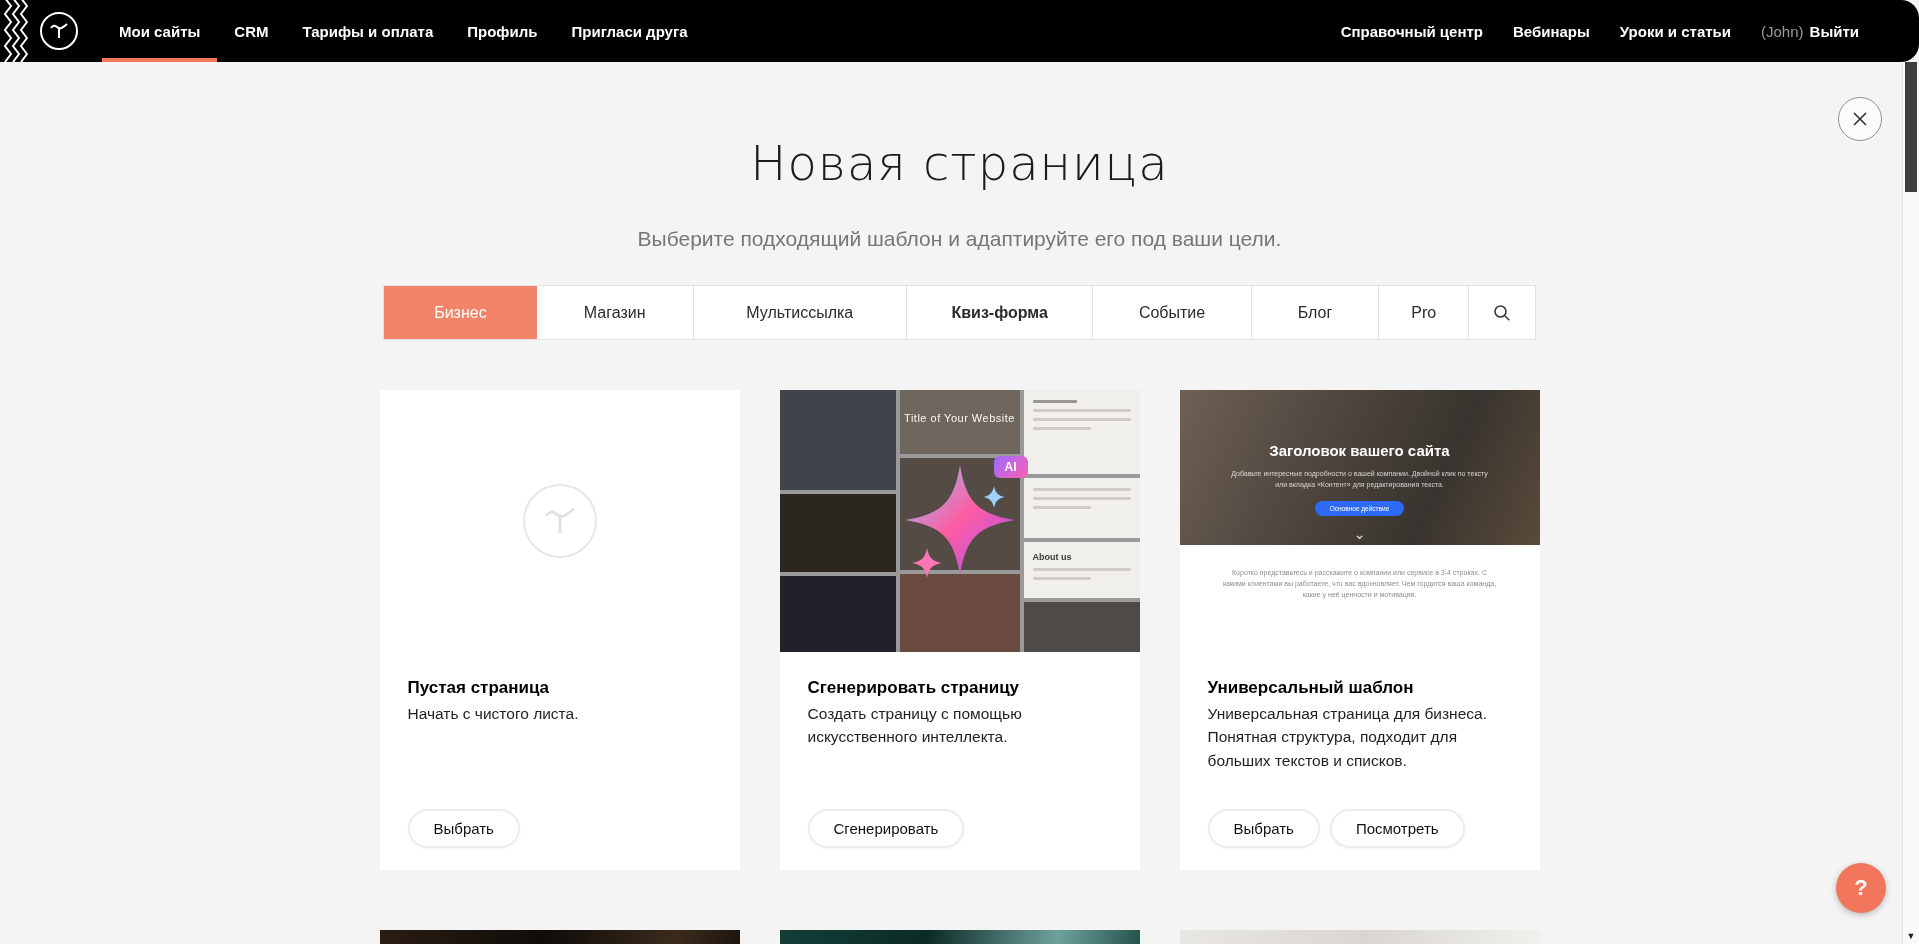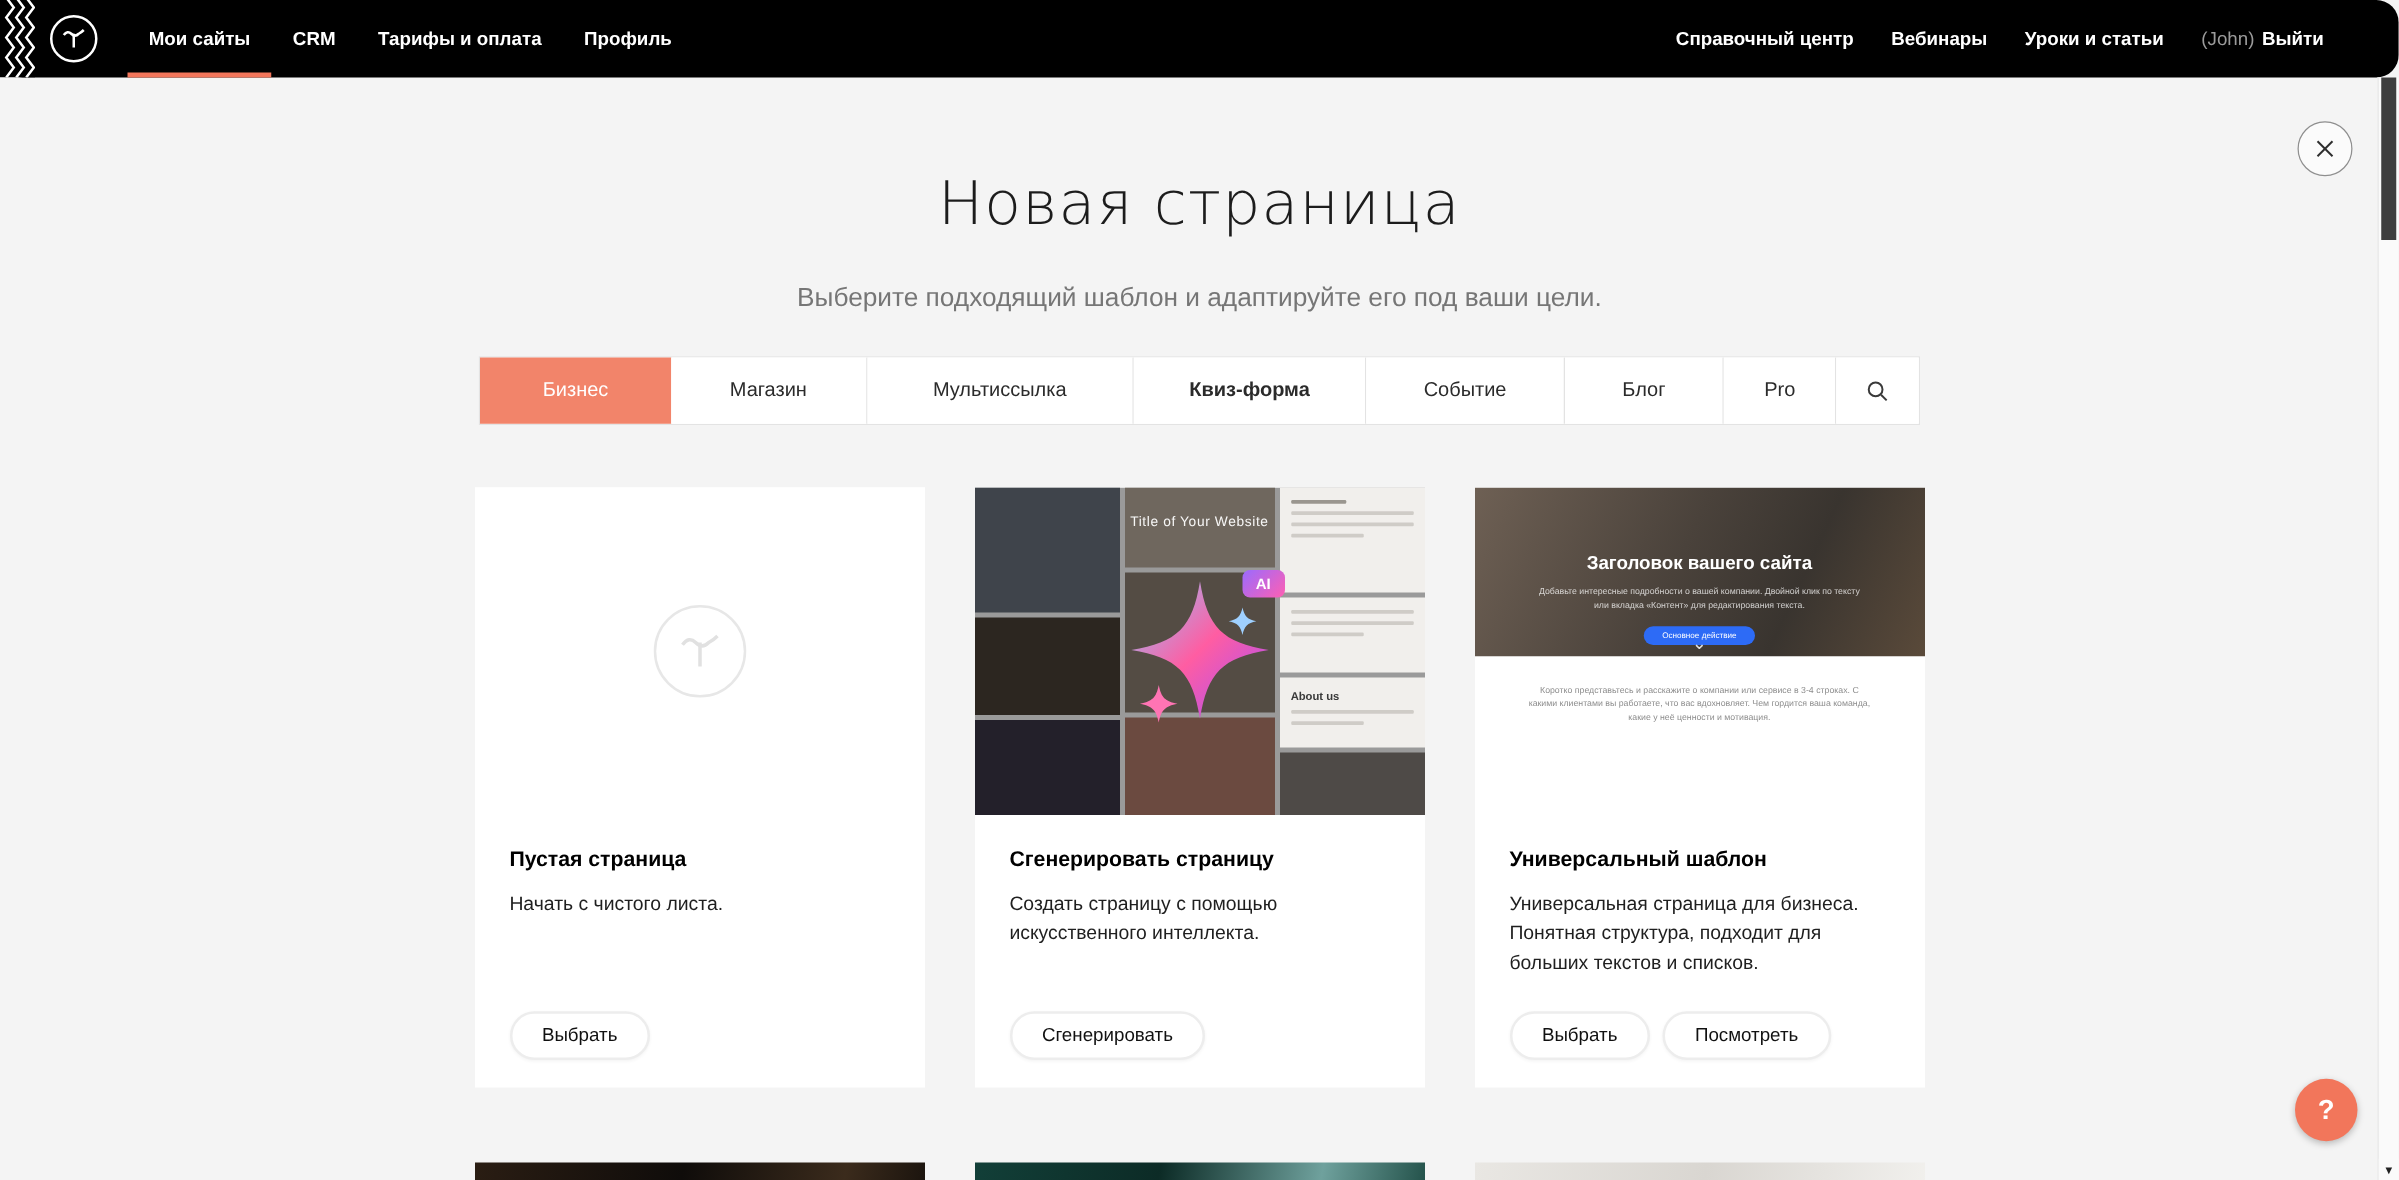--- a/index.html
+++ b/index.html
@@ -71,21 +71,21 @@
   .cards-wrap { width:1160px; margin:50px auto 0; }
   .cards-row { display:flex; gap:40px; }
   .cards-row + .cards-row { margin-top:60px; }
   .card {
     width:360px; height:480px; background:#fff; position:relative;
     display:flex; flex-direction:column;
   }
   .card-preview { width:360px; height:262px; position:relative; overflow:hidden; flex:0 0 auto; }
   .card-body { padding:26px 28px 0; }
   .card-title { font-size:17px; font-weight:bold; color:#000; }
-  .card-desc { margin-top:14px; font-size:15.5px; color:#1f1f1f; line-height:1.5; }
+  .card-desc { margin-top:4px; font-size:15.5px; color:#1f1f1f; line-height:1.5; }
   .card-buttons { position:absolute; left:28px; bottom:22px; display:flex; gap:10px; }
   .pill-btn {
     background:#fff; border:2px solid #ededed; border-radius:999px;
     padding:9px 24px; font-size:15px; color:#111; cursor:pointer;
     font-family:"Liberation Sans",sans-serif;
     box-shadow:0 1px 3px rgba(0,0,0,0.05);
     white-space:nowrap;
   }
 
   
@@ -111,21 +111,21 @@
   .sparkle-wrap { position:absolute; left:0; top:0; width:100%; height:100%; z-index:4; pointer-events:none; }
   .ai-badge {
     position:absolute; left:214px; top:66px; width:34px; height:22px; z-index:5;
     background:linear-gradient(135deg,#9a6bff,#ff5fb2);
     border-radius:6px; color:#fff; font-size:12px; font-weight:bold;
     display:flex; align-items:center; justify-content:center;
   }
 
   
   .hero {
-    height:135px; position:relative;
+    height:155px; position:relative;
     background:linear-gradient(115deg,#6e6054 0%,#4a423b 45%,#39342f 70%,#5a4a3a 100%);
     display:flex; flex-direction:column; align-items:center; text-align:center;
   }
   .hero-heading { margin-top:52px; color:#fff; font-size:15px; font-weight:bold; }
   .hero-sub { margin-top:9px; width:72%; color:rgba(255,255,255,0.75); font-size:7px; line-height:1.6; }
   .hero-cta {
     margin-top:11px; background:#2d6bf6; color:#fff; font-size:6.5px;
     padding:4px 15px; border-radius:10px; border:none; cursor:pointer;
   }
   .hero-chevron {
@@ -188,20 +188,21 @@
         <path d="M4 9 Q7 5 10 8 T16 8 Q18 7 20 5" fill="none" stroke="#fff" stroke-width="2"></path>
         <path d="M12 8 L12 19" fill="none" stroke="#fff" stroke-width="2"></path>
       </svg>
     </div>
   </div>
   <div class="nav-items">
     <div class="nav-item active">Мои сайты</div>
     <div class="nav-item">CRM</div>
     <div class="nav-item">Тарифы и оплата</div>
     <div class="nav-item">Профиль</div>
+    <div class="nav-item">Пригласи друга</div>
   </div>
   <div class="nav-right">
     <div class="nav-item">Справочный центр</div>
     <div class="nav-item">Вебинары</div>
     <div class="nav-item">Уроки и статьи</div>
     <div class="nav-item">
       <span class="user-name">(John)</span>
       <span>Выйти</span>
     </div>
   </div>

